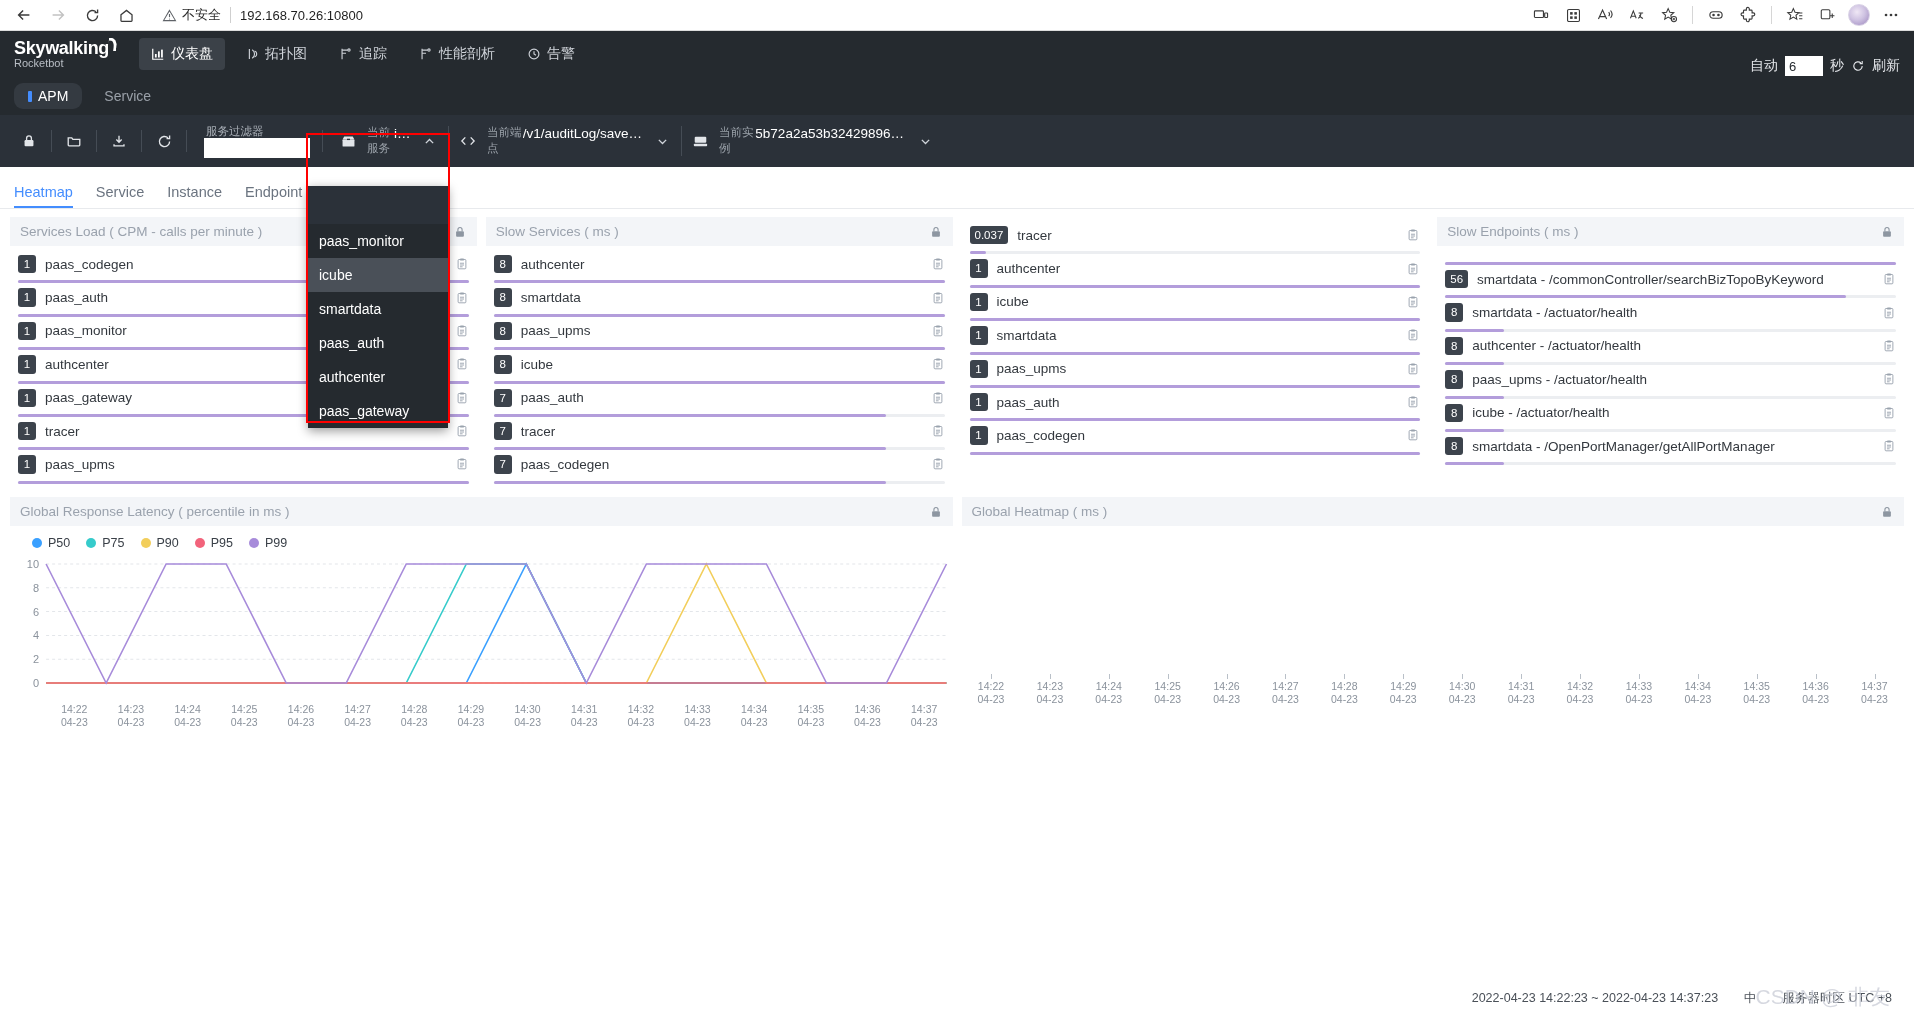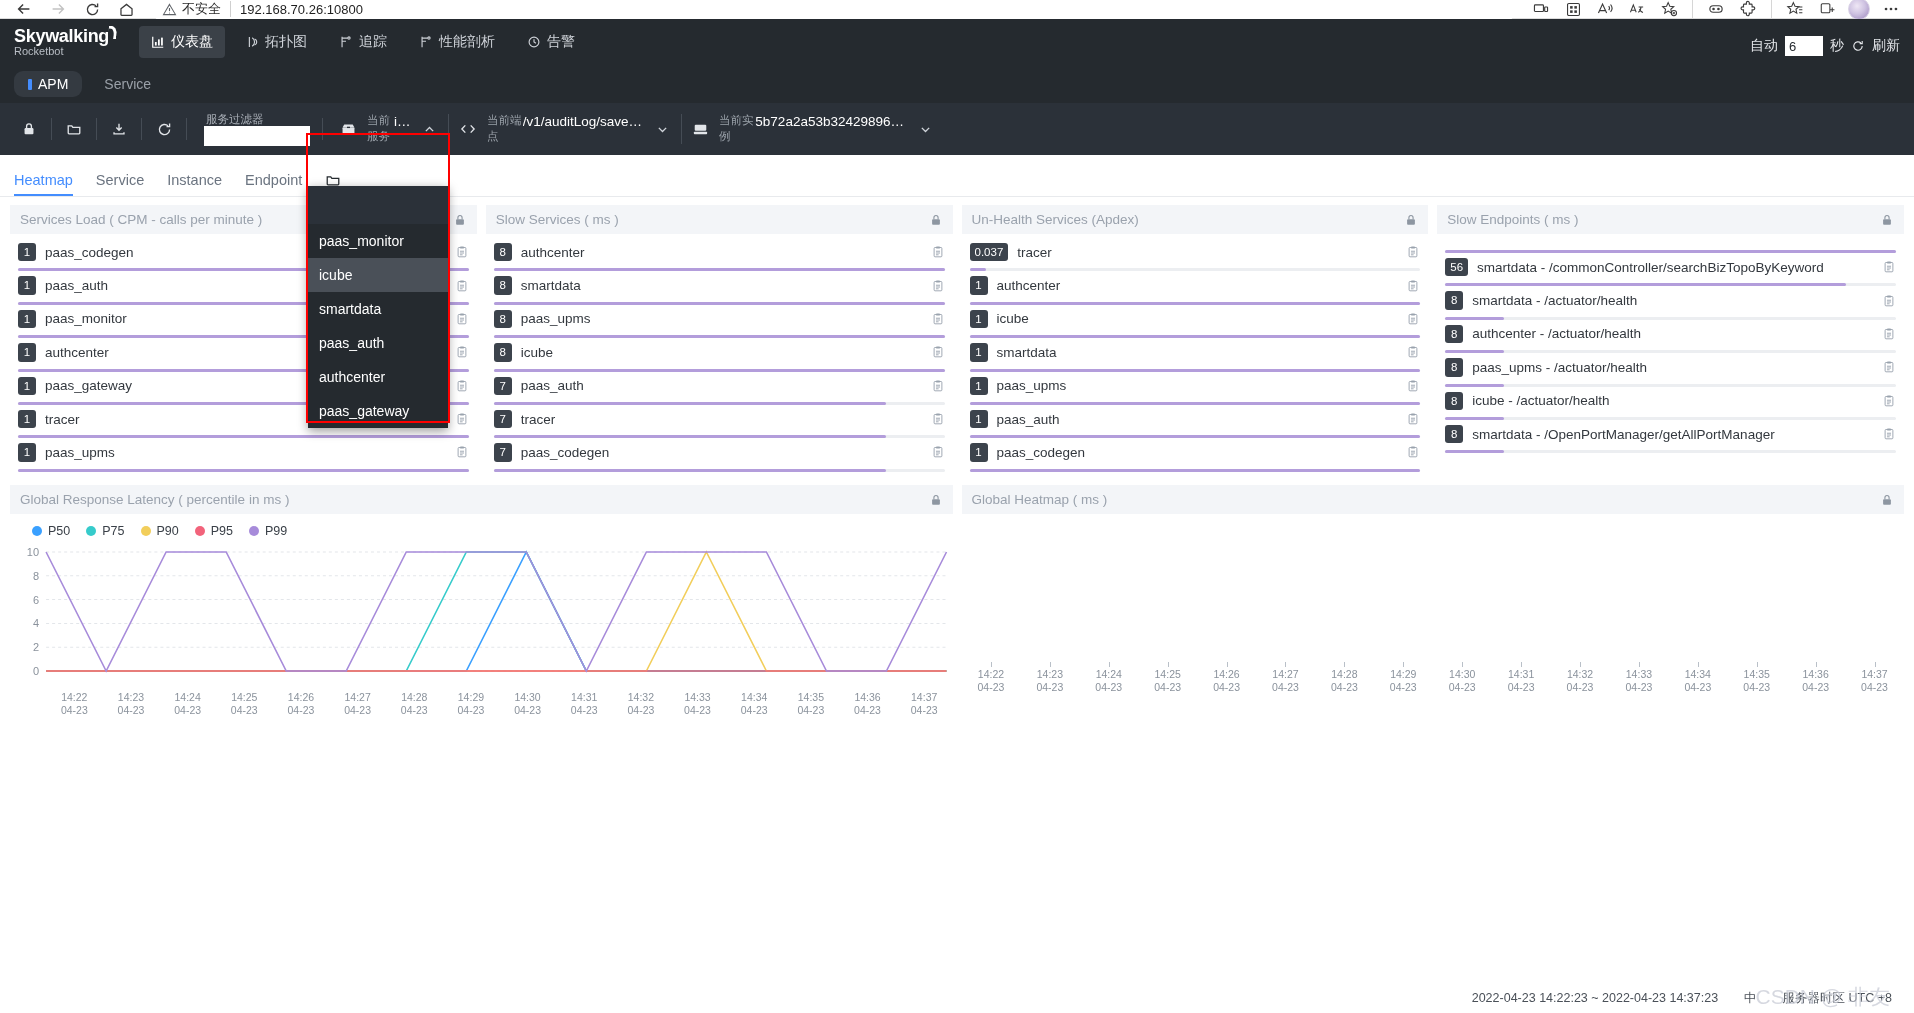--- a/index.html
+++ b/index.html
@@ -6,21 +6,21 @@
   html,body { width:1914px; height:1013px; overflow:hidden; }
   body {
     font-family: "Liberation Sans", sans-serif;
     background:#ffffff;
     font-size:14px;
     color:#252a2f;
   }
 
   
   .browser-bar {
-    height:18px; background:#ffffff; display:flex; align-items:center;
+    height:30px; background:#ffffff; display:flex; align-items:center;
     padding:0 8px; gap:2px; position:relative;
   }
   .nav-btn {
     width:32px; height:32px; display:flex; align-items:center; justify-content:center;
     border-radius:4px; color:#3b3b3b; flex:0 0 auto;
   }
   .nav-btn.dim { color:#c2c2c2; }
   .nav-btn svg { display:block; }
   .url-box {
     flex:1 1 auto; height:26px; background:#ffffff; border-radius:13px;
@@ -55,21 +55,21 @@
   }
   .logo-sub { font-size:11px; color:#b9bec5; line-height:1.1; }
   .nav { display:flex; align-items:center; gap:8px; }
   .nav-item {
     display:flex; align-items:center; gap:6px; font-size:14px; color:#cfd3d9;
     padding:7px 12px; border-radius:4px; white-space:nowrap;
   }
   .nav-item.active { background:#3b4148; color:#ffffff; }
   .nav-item .ni { display:flex; align-items:center; }
   .header-right {
-    position:absolute; right:14px; top:4px; height:46px;
+    position:absolute; right:14px; top:12px; height:46px;
     display:flex; align-items:center; gap:7px; font-size:14px; color:#e4e6ea;
   }
   .auto-input {
     width:38px; height:20px; background:#fff; color:#252a2f; border:none;
     font-size:13px; padding:0 4px; font-family:"Liberation Sans",sans-serif;
   }
 
   
   .type-bar {
     height:38px; background:#252a2f; display:flex; align-items:center;
@@ -761,29 +761,20 @@
                 </svg>
               </span>
             </div>
             <div class="bar-track">
               <div class="bar-fill" style="width:87%"></div>
             </div>
           </div>
         </div>
       </div>
       <div class="panel">
-        <div class="panel-head">
-          <span class="panel-title">Un-Health Services (Apdex)</span>
-          <span class="panel-lock">
-            <svg width="14" height="14" viewBox="0 0 18 18" fill="none" stroke="currentColor" stroke-width="1.4">
-              <rect x="4" y="8" width="10" height="7" rx="1.2" fill="currentColor" stroke="none"></rect>
-              <path d="M6.3 8V6a2.7 2.7 0 0 1 5.4 0v2"></path>
-            </svg>
-          </span>
-        </div>
         <div class="plist">
           <div class="prow">
             <div class="prow-top">
               <span class="badge">0.037</span>
               <span class="prow-name">tracer</span>
               <span class="clip-ico">
                 <svg width="14" height="14" viewBox="0 0 18 18" fill="none" stroke="currentColor" stroke-width="1.2">
                   <rect x="4" y="3.2" width="10" height="12" rx="1.2"></rect>
                   <rect x="6.6" y="2" width="4.8" height="2.4" rx=".7" fill="currentColor" stroke="none"></rect>
                   <path d="M6.4 8h5.2M6.4 10.3h5.2M6.4 12.6h3.4"></path>

